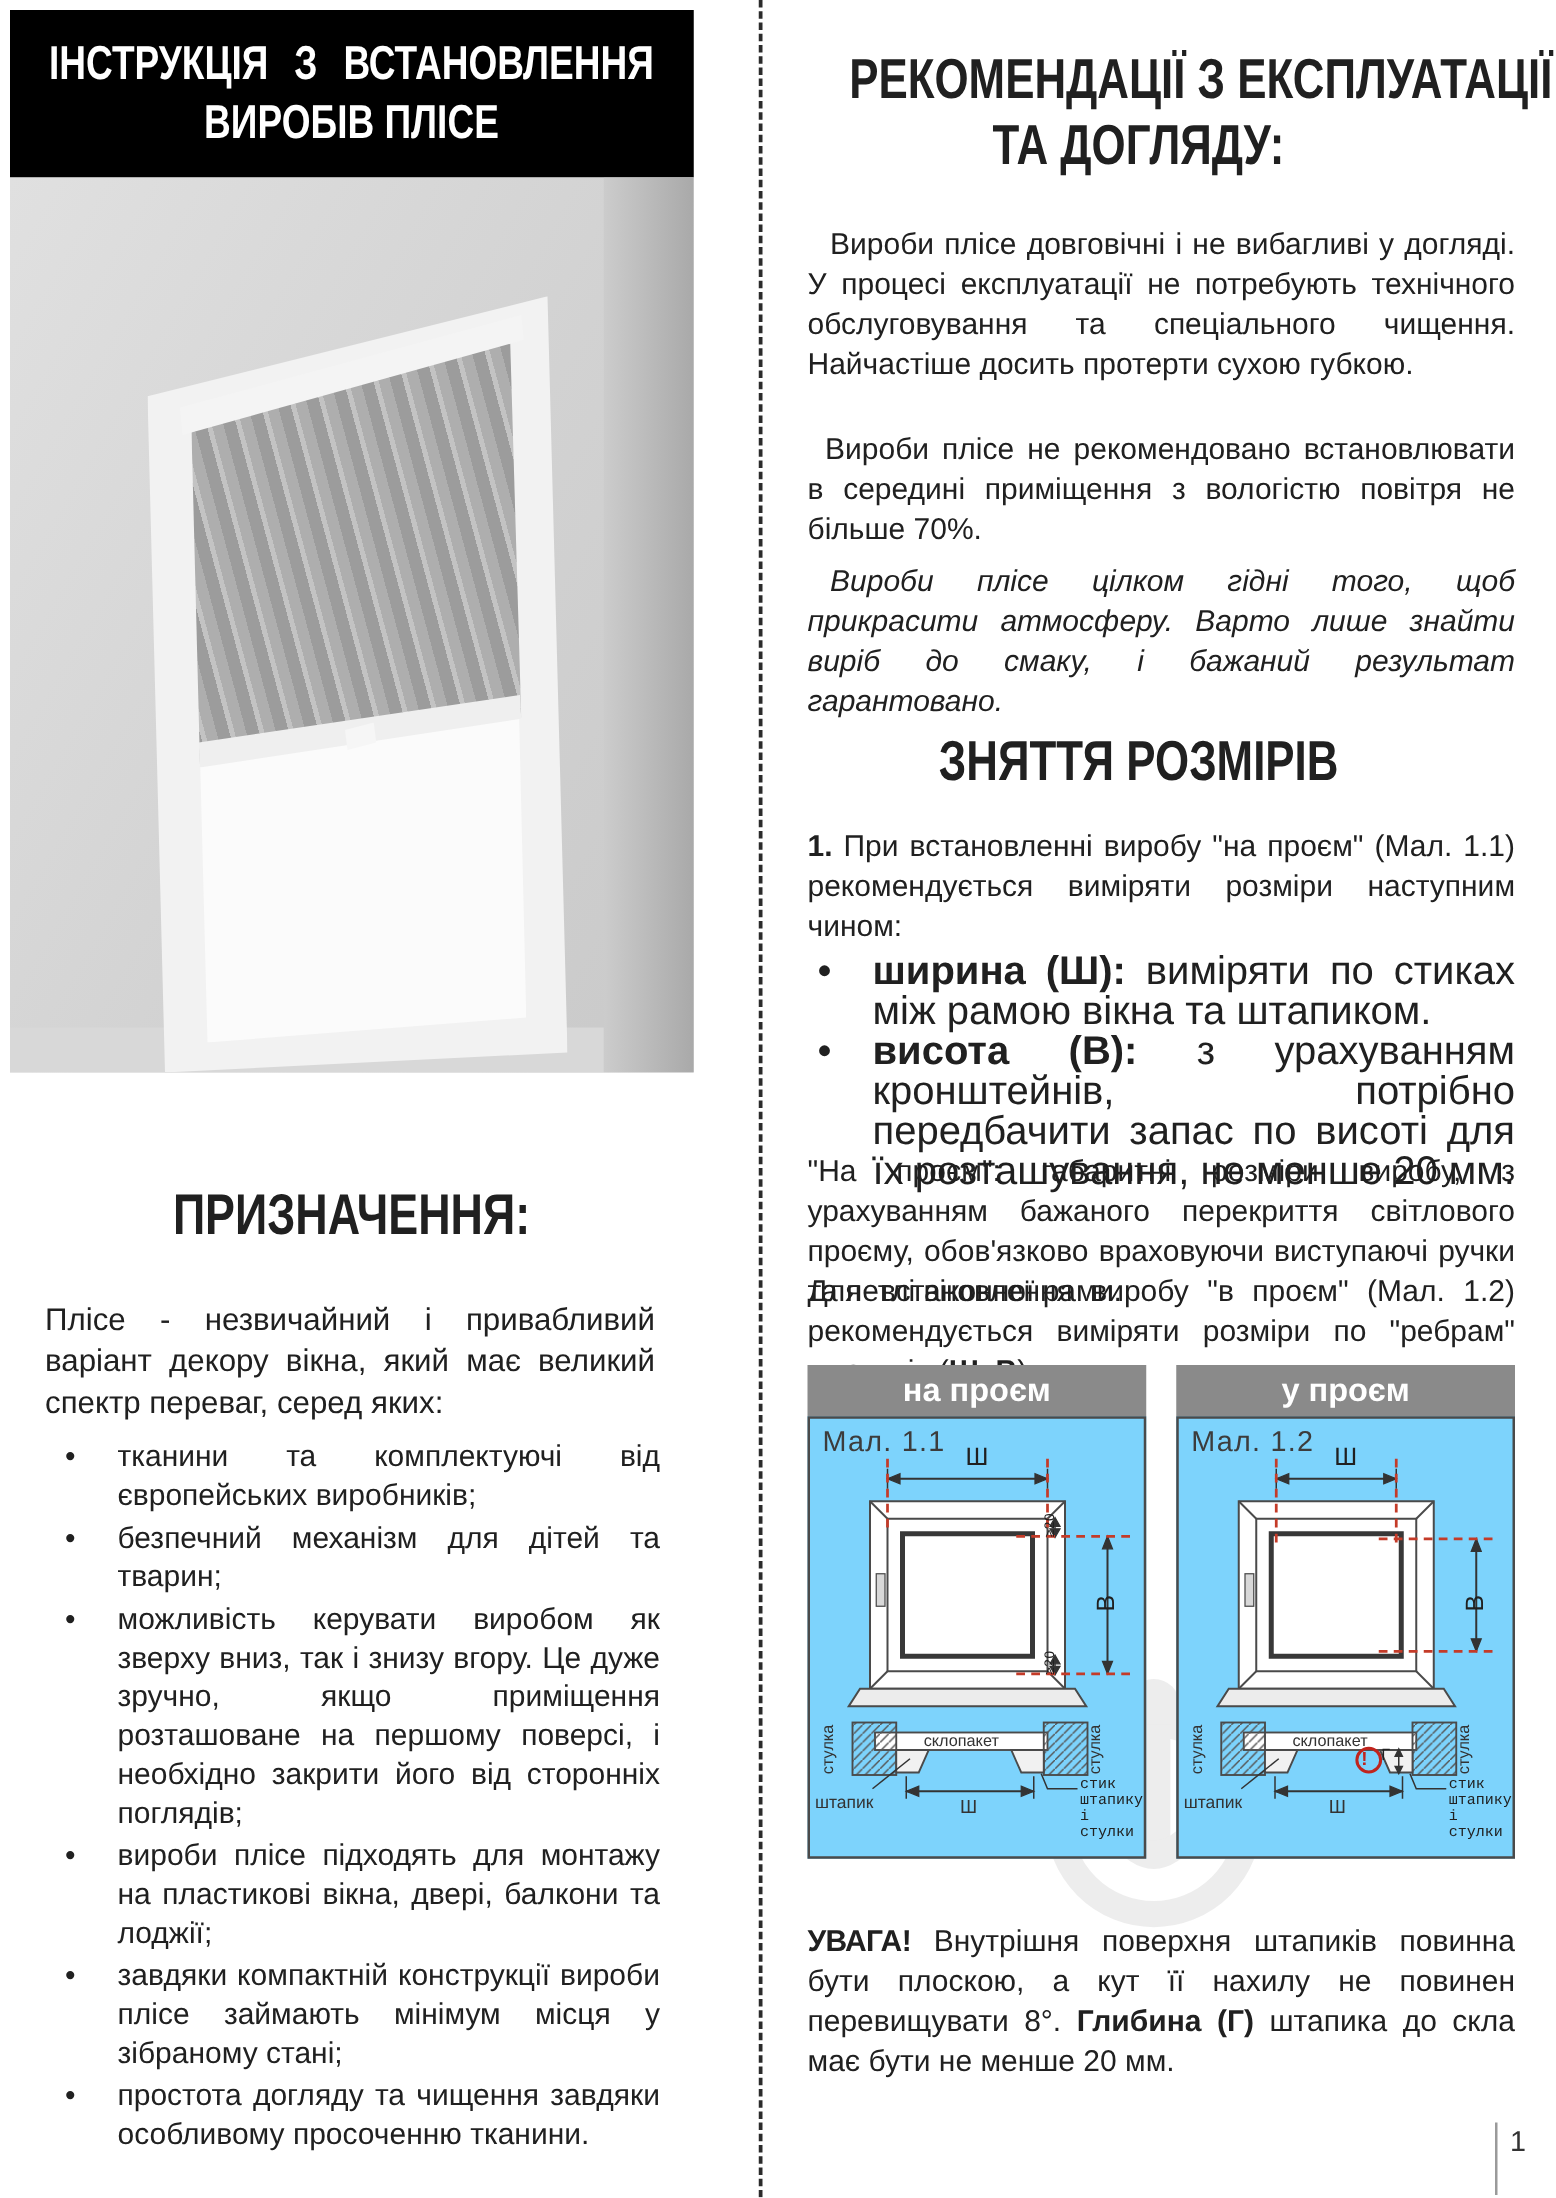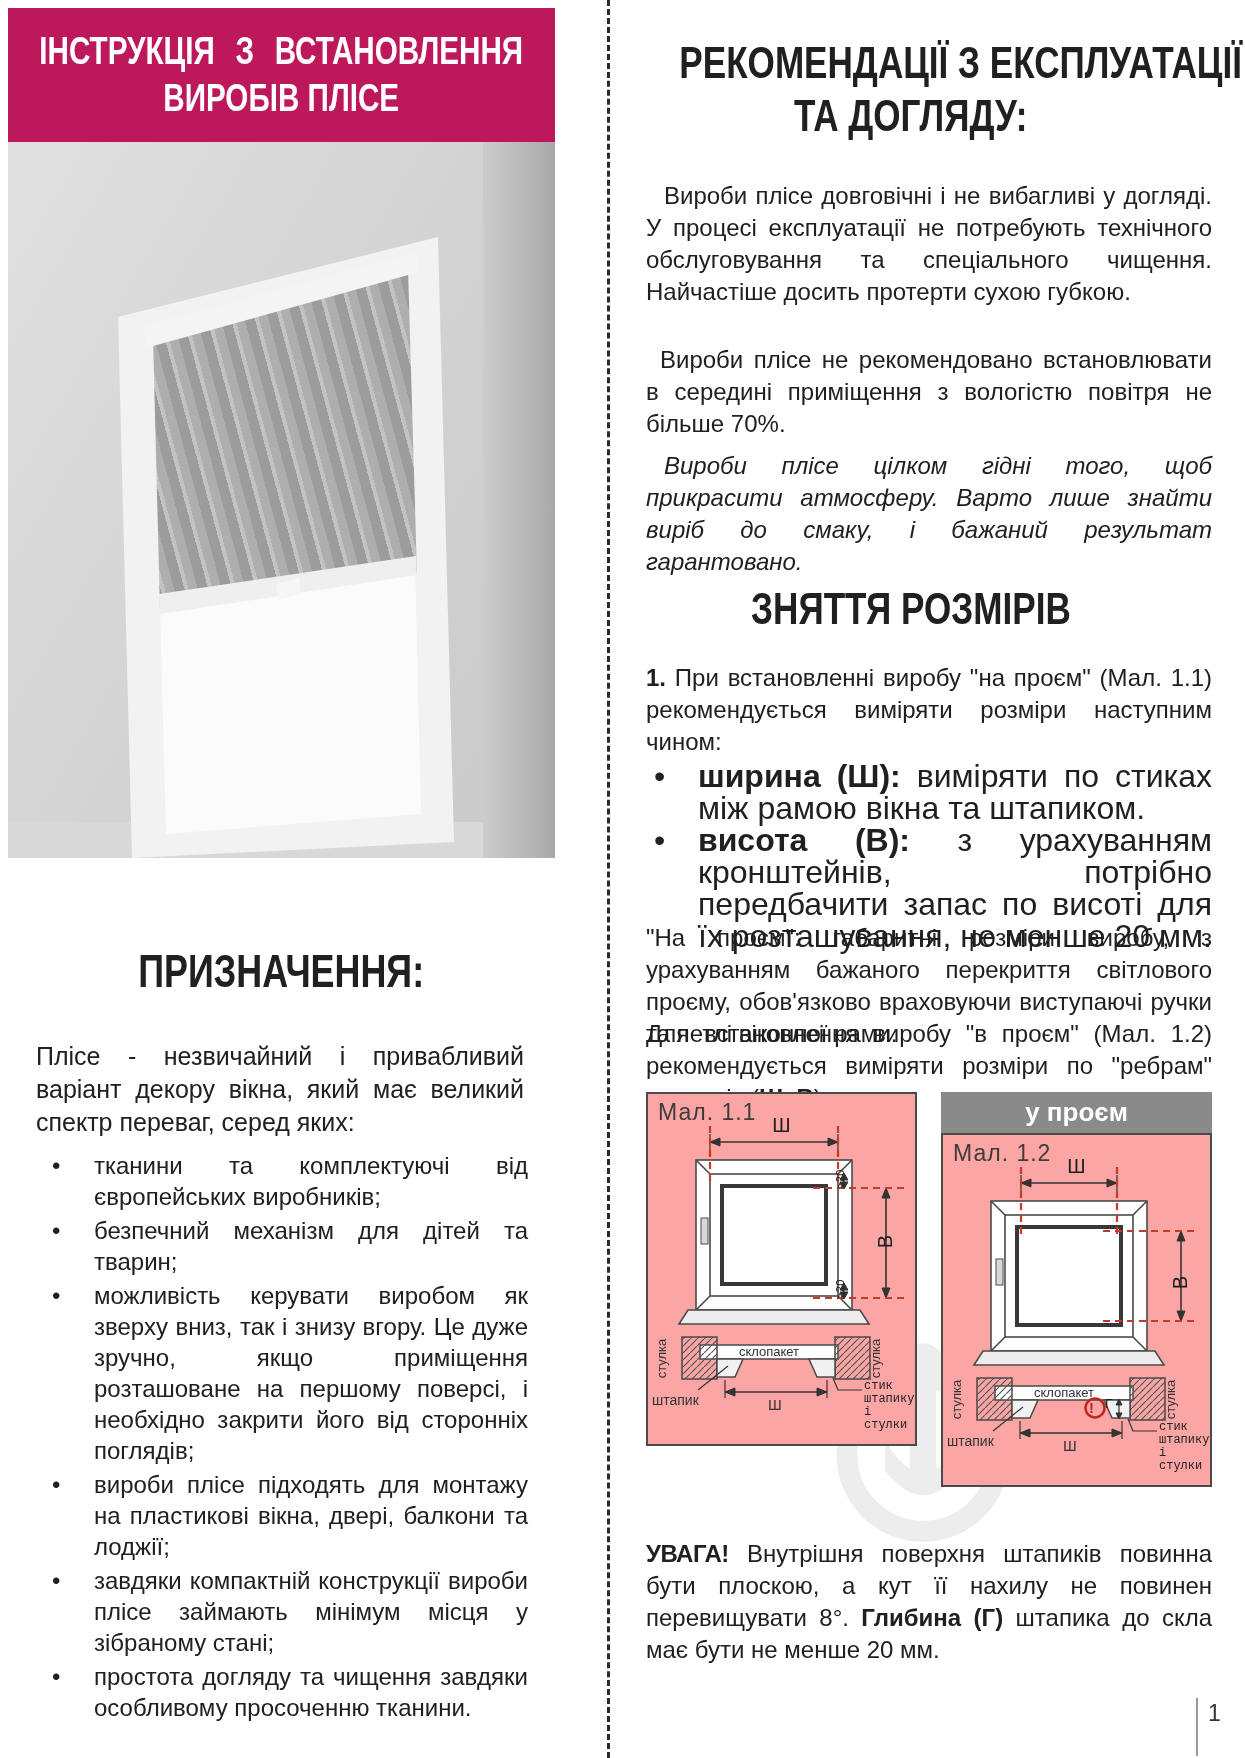--- a/index.html
+++ b/index.html
@@ -6,21 +6,21 @@
   .page{position:relative;width:1245px;height:1758px;background:#fff;overflow:hidden;
         font-family:"Liberation Sans",sans-serif;color:#202020;}
 
   
   .cond{display:inline-block;transform:scaleX(.78);transform-origin:center top;white-space:nowrap;}
 
   
   .sep{position:absolute;left:607px;top:0;height:1758px;width:0;border-left:3px dashed #2b2b2b;}
 
   
-  .lh{position:absolute;left:8px;top:8px;width:547px;height:134px;background:#be185d;color:#fff;
+  .lh{position:absolute;left:8px;top:8px;width:547px;height:134px;background:#000000;color:#fff;
       display:flex;flex-direction:column;align-items:center;justify-content:center;
       font-weight:bold;font-size:38px;line-height:47px;}
   .lh .l1{word-spacing:16px;}
   .photo{position:absolute;left:8px;top:142px;width:547px;height:716px;overflow:hidden;
          background:linear-gradient(120deg,#e0e0e0 0%,#d2d2d2 55%,#c9c9c9 100%);}
   .reveal{position:absolute;right:0;top:0;bottom:0;width:72px;background:linear-gradient(90deg,#cccccc,#a9a9a9);}
   .sill-wall{position:absolute;left:0;right:72px;bottom:0;height:36px;background:#d8d8d8;}
   .win-frame{position:absolute;left:0;top:0;width:547px;height:716px;background:#f2f2f2;
              clip-path:polygon(110px 175px,430px 95px,446px 700px,124px 716px);
              filter:drop-shadow(0 0 6px rgba(0,0,0,.18));}
@@ -60,21 +60,21 @@
   .rbullets li::before{content:"\2022";position:absolute;left:8px;}
   .ronto{top:922px;}
   .rinto{top:1018px;}
   .bold{font-weight:bold;}
 
   
   .figures{position:absolute;left:646px;top:1092px;width:566px;display:flex;gap:24px;}
   .fig{width:271px;}
   .fig-h{height:41px;background:#8a8a8a;color:#fff;font-weight:bold;font-size:26px;
          display:flex;align-items:center;justify-content:center;}
-  .fig-box{position:relative;height:350px;border:2px solid #4a4a4a;background:#fca5a5;}
+  .fig-box{position:relative;height:350px;border:2px solid #4a4a4a;background:#7dd3fc;}
   .fig-box svg{position:absolute;left:0;top:0;}
   .cap{position:absolute;left:10px;top:5px;font-size:23px;color:#3c3c3c;letter-spacing:1px;}
   .lbl{position:absolute;font-size:13px;color:#333;}
   .rot{transform:rotate(-90deg);transform-origin:center center;white-space:nowrap;}
   .dimW{position:absolute;left:0;width:100%;top:20px;text-align:center;font-size:20px;}
   .dimW2{top:20px;}
   .dimV{position:absolute;left:231px;top:136px;font-size:20px;}
   .ge20{position:absolute;font-size:11px;letter-spacing:.5px;}
   .joint{position:absolute;left:216px;top:286px;width:50px;font-size:12px;line-height:13px;font-family:Liberation Mono, monospace;}
   .warn{position:absolute;left:146px;top:264px;color:#c0241d;font-size:15px;font-weight:bold;}
@@ -167,20 +167,21 @@
 
   <div class="rp ronto">"На проєм": габаритні розміри виробу, з урахуванням бажаного перекриття світлового проєму, обов'язково враховуючи виступаючі ручки та петлі віконної рами.</div>
 
   <div class="rp rinto">
     <span>Для встановлення виробу "в проєм" (Мал. 1.2) рекомендується виміряти розміри по "ребрам" штапиків (</span><span class="bold">Ш, В</span><span>).</span>
   </div>
 
   <div class="figures">
 
     <div class="fig">
+      <div class="fig-h">на проєм</div>
       <div class="fig-box">
         <svg width="267" height="346" viewBox="0 0 267 346">
           <defs>
             <pattern id="hA" width="7" height="7" patternUnits="userSpaceOnUse">
               <path d="M0 7 L7 0" stroke="#555" stroke-width="1.2"></path>
             </pattern>
           </defs>
           <g fill="#fff" stroke="#4a4a4a" stroke-width="1.6">
             <rect x="48" y="66" width="156" height="150"></rect>
             <line x1="48" y1="66" x2="62" y2="80"></line>

